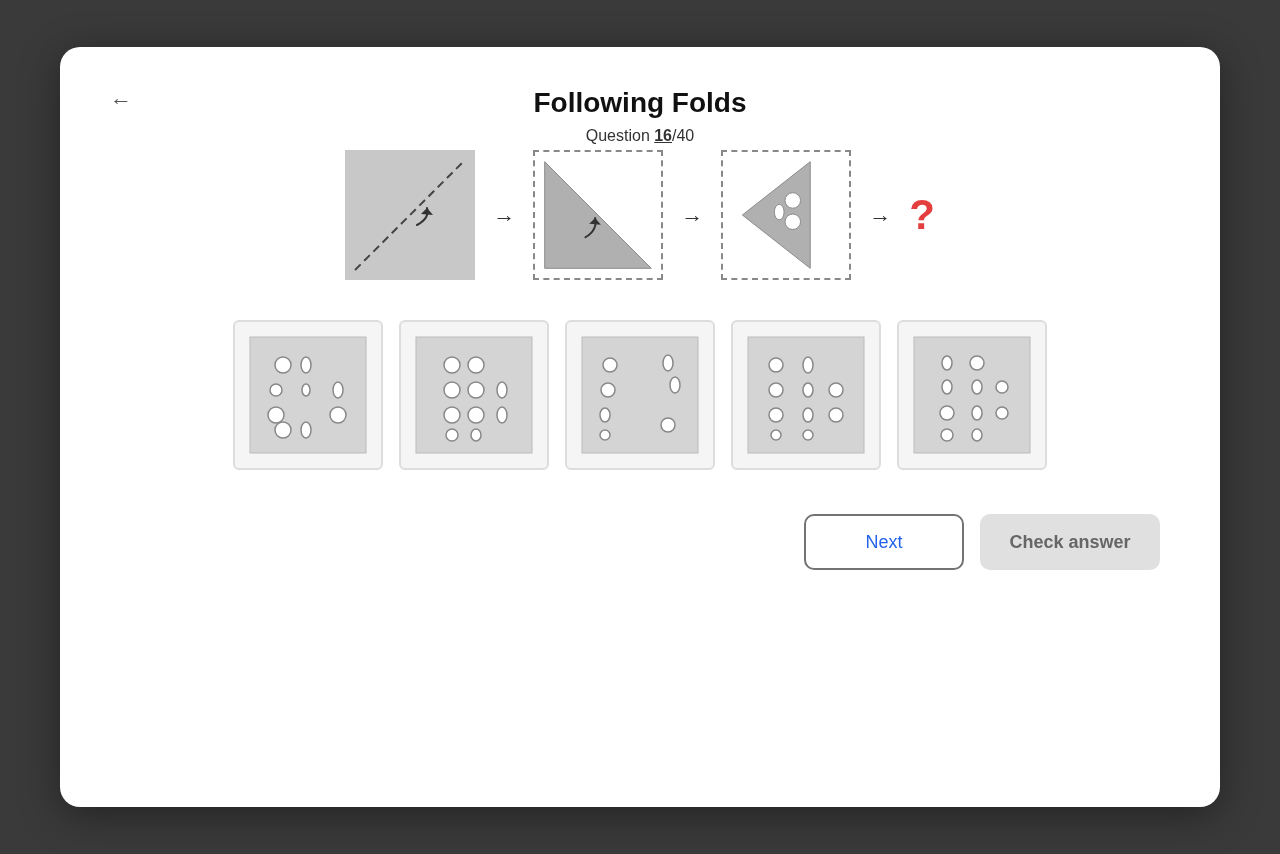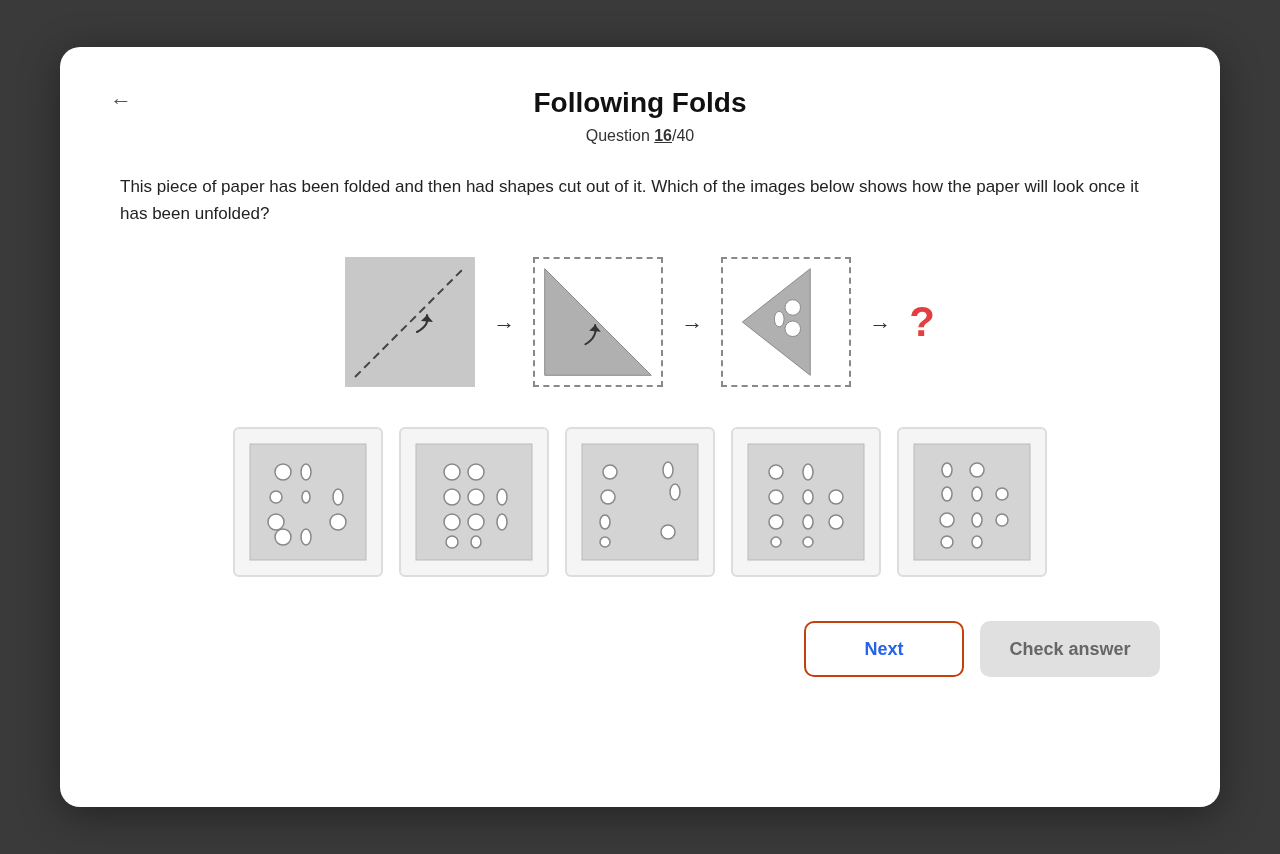--- a/index.html
+++ b/index.html
@@ -123,26 +123,26 @@
 
     
     .button-row {
       display: flex;
       justify-content: flex-end;
       gap: 16px;
     }
     .btn-next {
       width: 160px;
       height: 56px;
-      border: 2px solid #c2410c;
+      border: 2px solid #737373;
       border-radius: 10px;
       background: #fff;
       color: #2563eb;
       font-size: 18px;
-      font-weight: 700;
+      font-weight: 400;
       cursor: pointer;
     }
     .btn-check {
       width: 180px;
       height: 56px;
       border: none;
       border-radius: 10px;
       background: #e0e0e0;
       color: #666;
       font-size: 18px;
@@ -156,21 +156,20 @@
 <div class="card">
   <button class="back-btn">←</button>
 
   <div class="header">
     <div class="title">Following Folds</div>
     <div class="question-num">
       <span>Question </span><strong>16</strong><span>/</span><span>40</span>
     </div>
   </div>
 
-  <div class="question-text">This piece of paper has been folded and then had shapes cut out of it. Which of the images below shows how the paper will look once it has been unfolded?</div>
 
   <div class="diagram-row">
 
     <div class="fold-box">
       <svg viewBox="0 0 130 130" xmlns="http://www.w3.org/2000/svg">
         <rect x="0" y="0" width="130" height="130" fill="#c8c8c8"></rect>
 
         <line x1="10" y1="120" x2="120" y2="10" stroke="#444" stroke-width="2" stroke-dasharray="8,5"></line>
 
         <path d="M 72 75 Q 85 68 82 58" stroke="#333" stroke-width="2" fill="none" stroke-linecap="round"></path>

